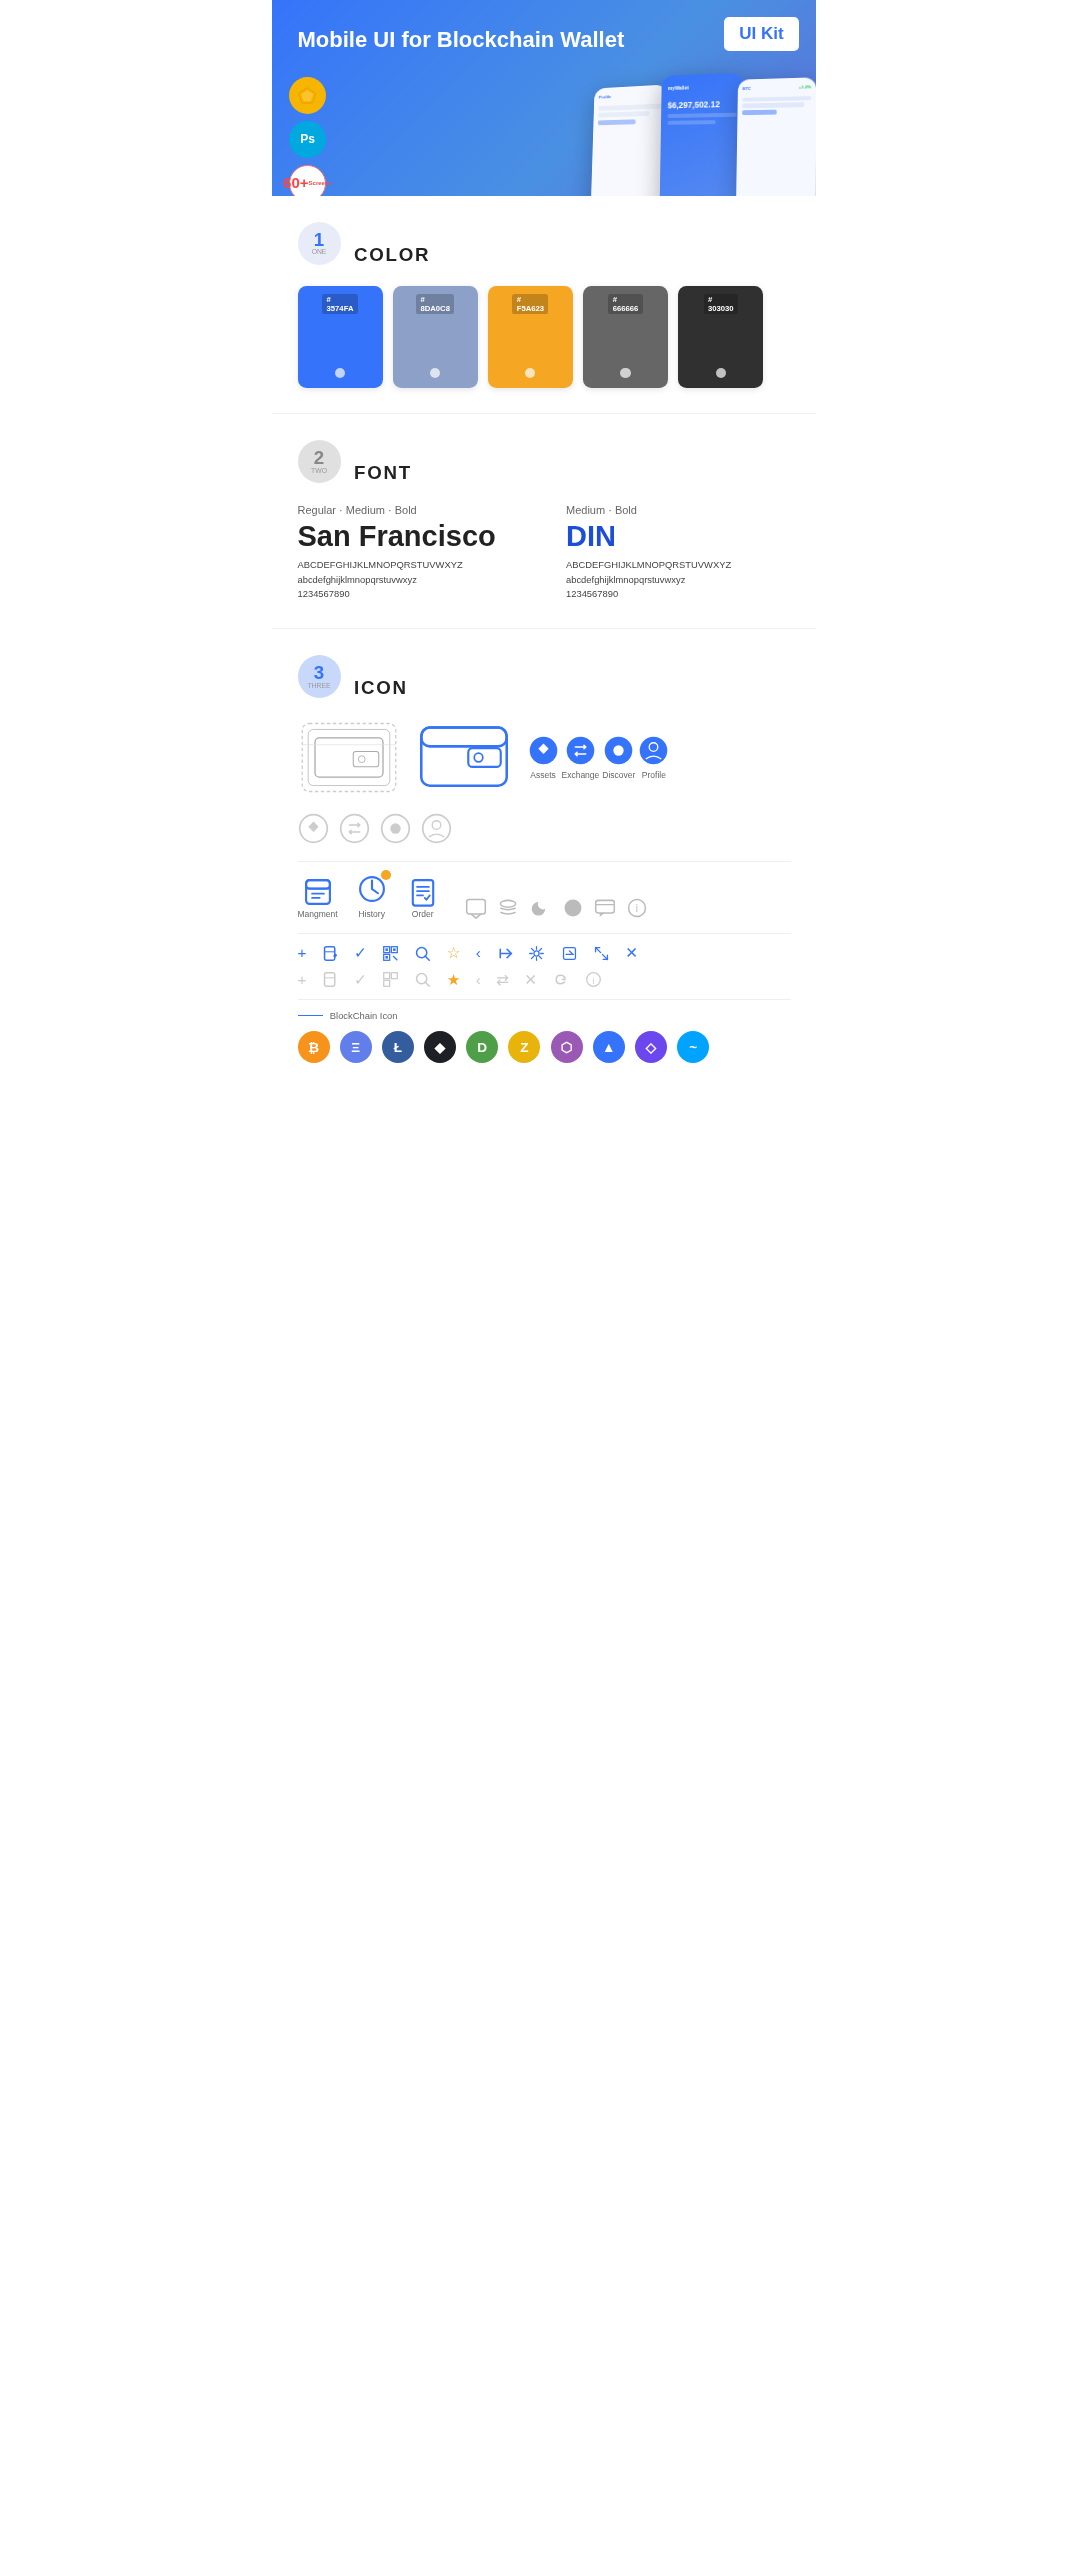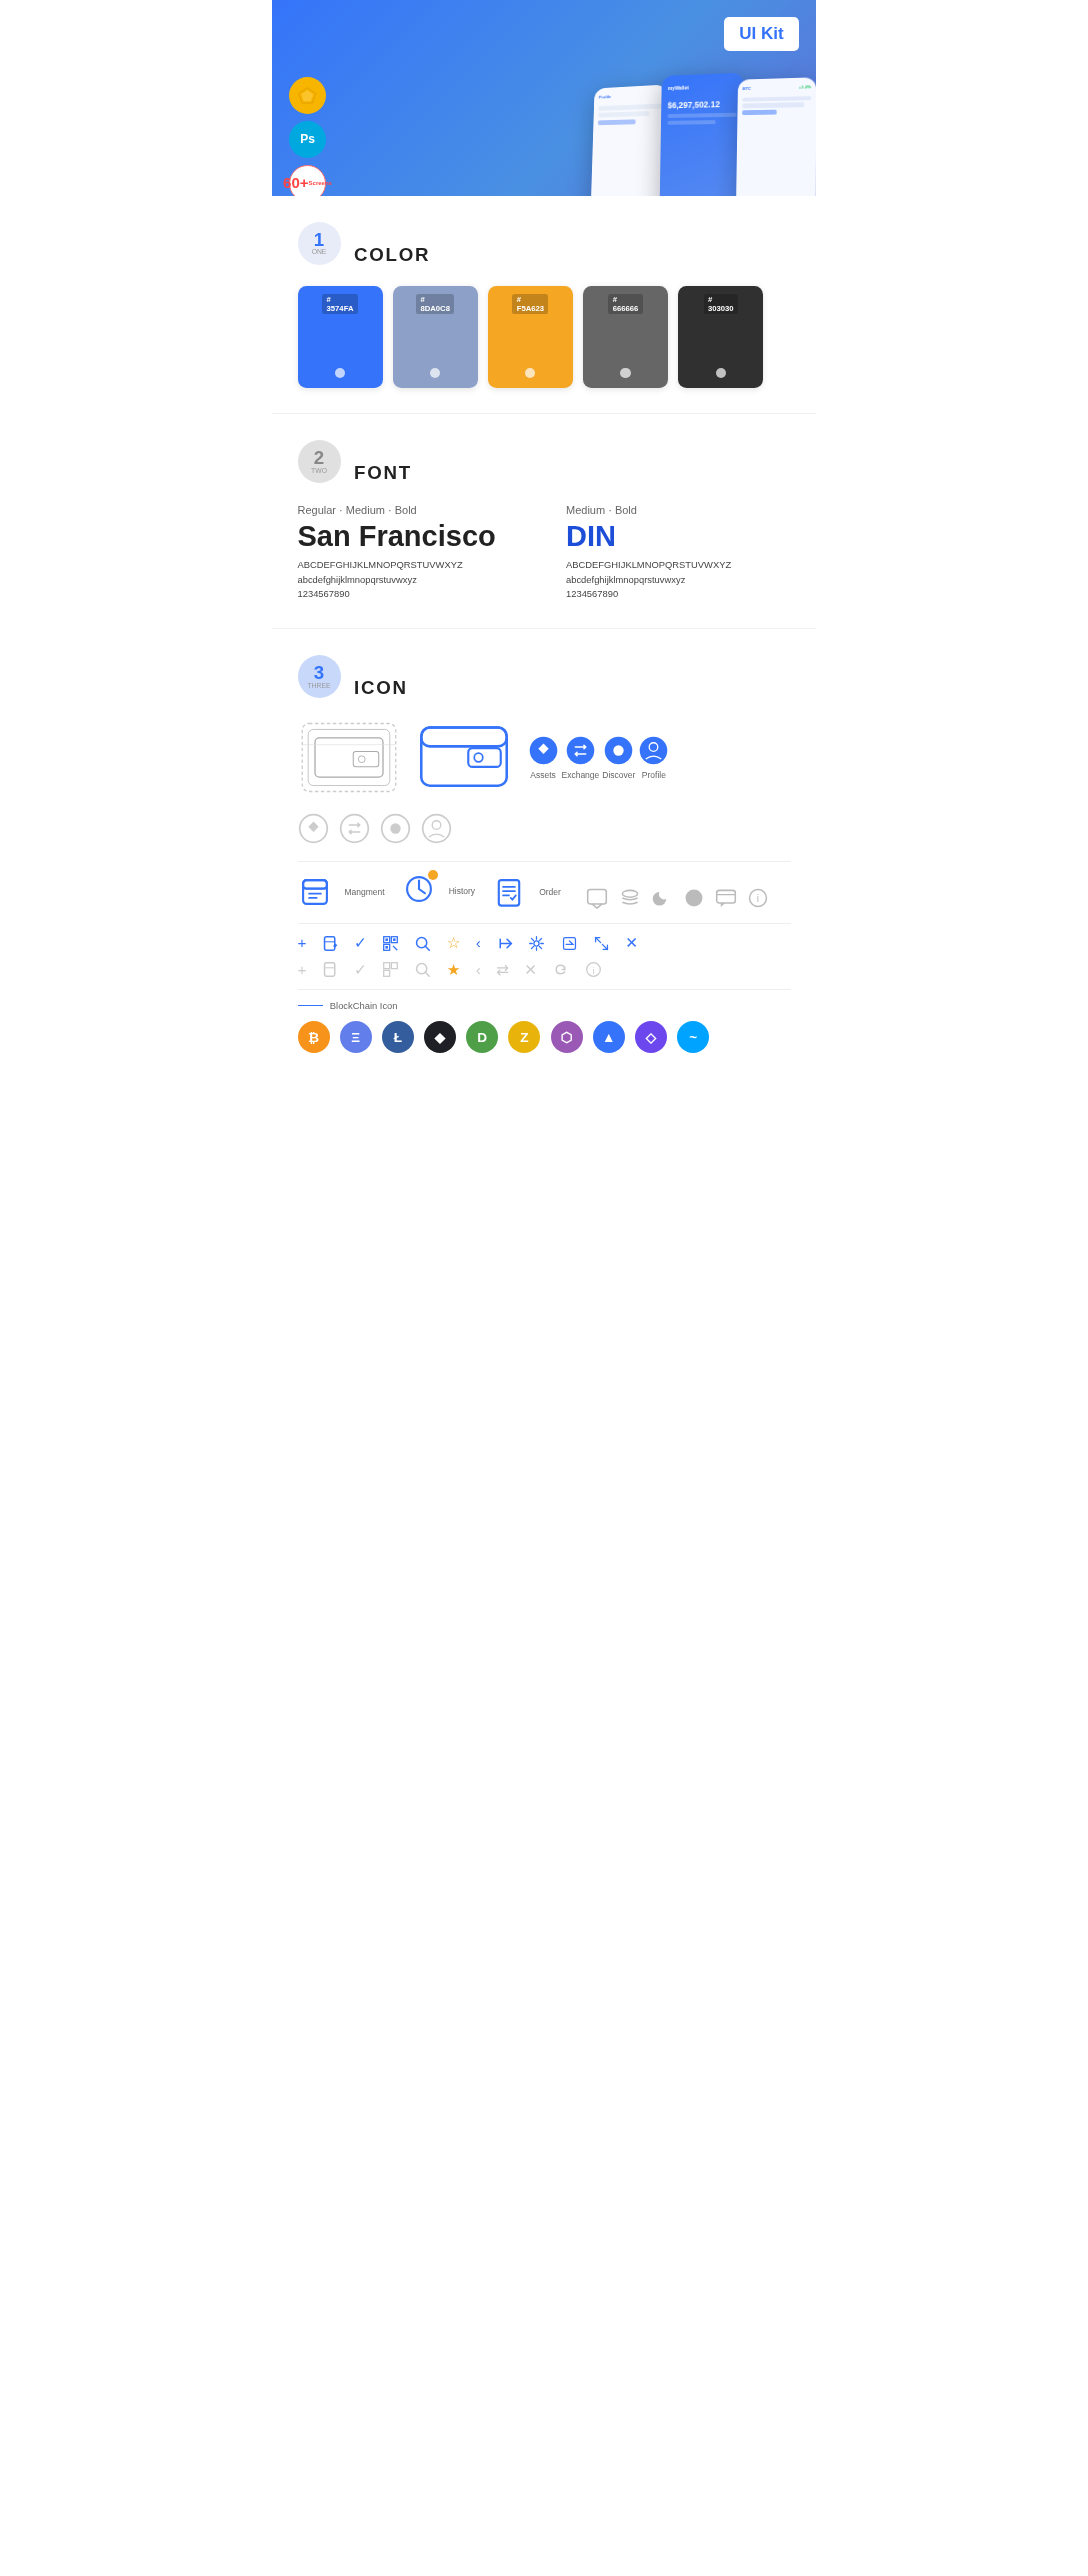--- a/index.html
+++ b/index.html
@@ -182,27 +182,30 @@
       height: 32px;
       border-radius: 50%;
       display: flex;
       align-items: center;
       justify-content: center;
       font-size: 13.6px;
       font-weight: 700;
       color: #fff;
       overflow: hidden;
     }
-    .nav-icon-item { display: flex; flex-direction: row; align-items: center; gap: 13px; }
+    .nav-icon-item { display: flex; flex-direction: column; align-items: center; gap: 0; }
     .nav-icon-label { font-size: 8.5px; color: #666; }
   </style>
 </head>
 <body>
 
 <div class="hero">
+  <div class="hero-title">
+    <span>Mobile UI for Blockchain </span><span style="font-weight:700">Wallet</span>
+  </div>
   <div class="ui-kit-badge">UI Kit</div>
 
   <div class="badge-row">
     <div class="badge-circle badge-sketch">
       <svg width="20.4" height="18.7" viewBox="0 0 24 22">
           <polygon points="12,2 22,9 18,20 6,20 2,9" fill="#F7B500" stroke="#E09A00" stroke-width="1"></polygon>
           <polygon points="12,5 19,10 16,18 8,18 5,10" fill="#FECF4B" opacity="0.6"></polygon>
         </svg>
     </div>
     <div class="badge-circle badge-ps" style="font-size:12px;font-weight:900;color:#fff;background:#00A8E0;">Ps</div>

